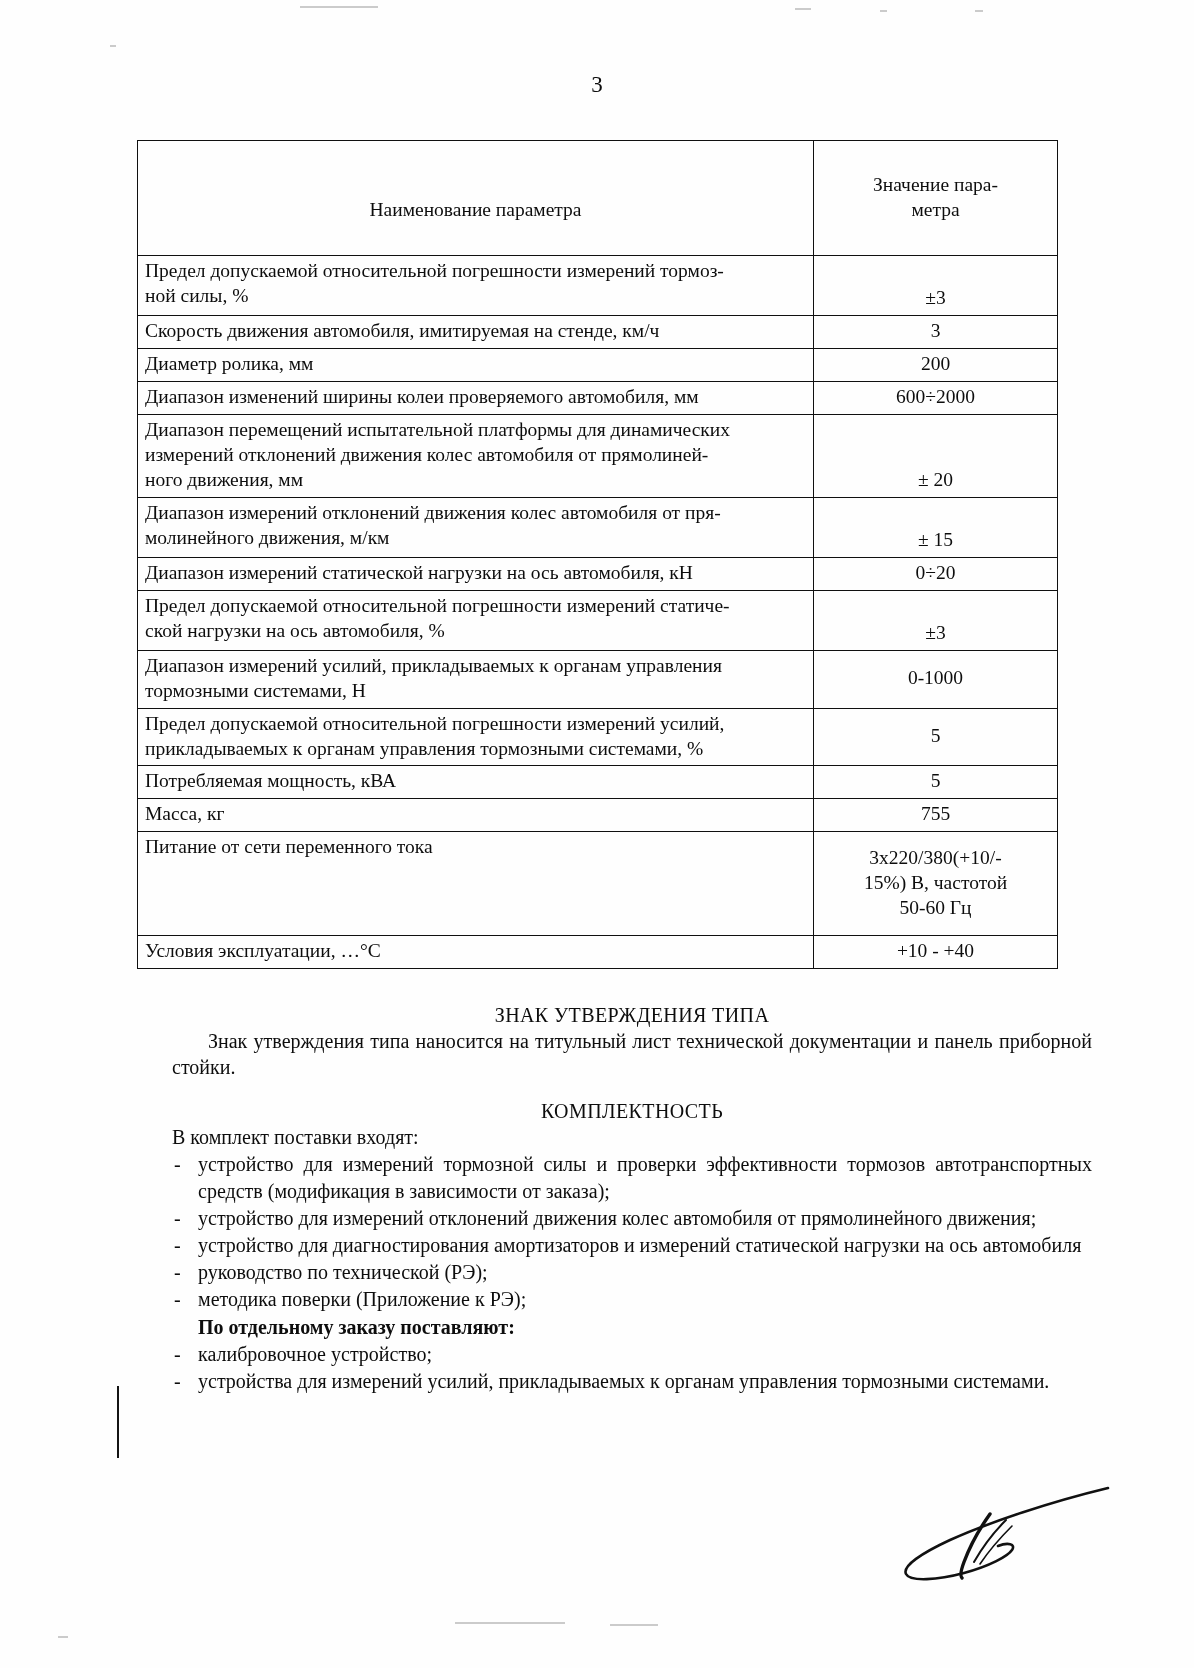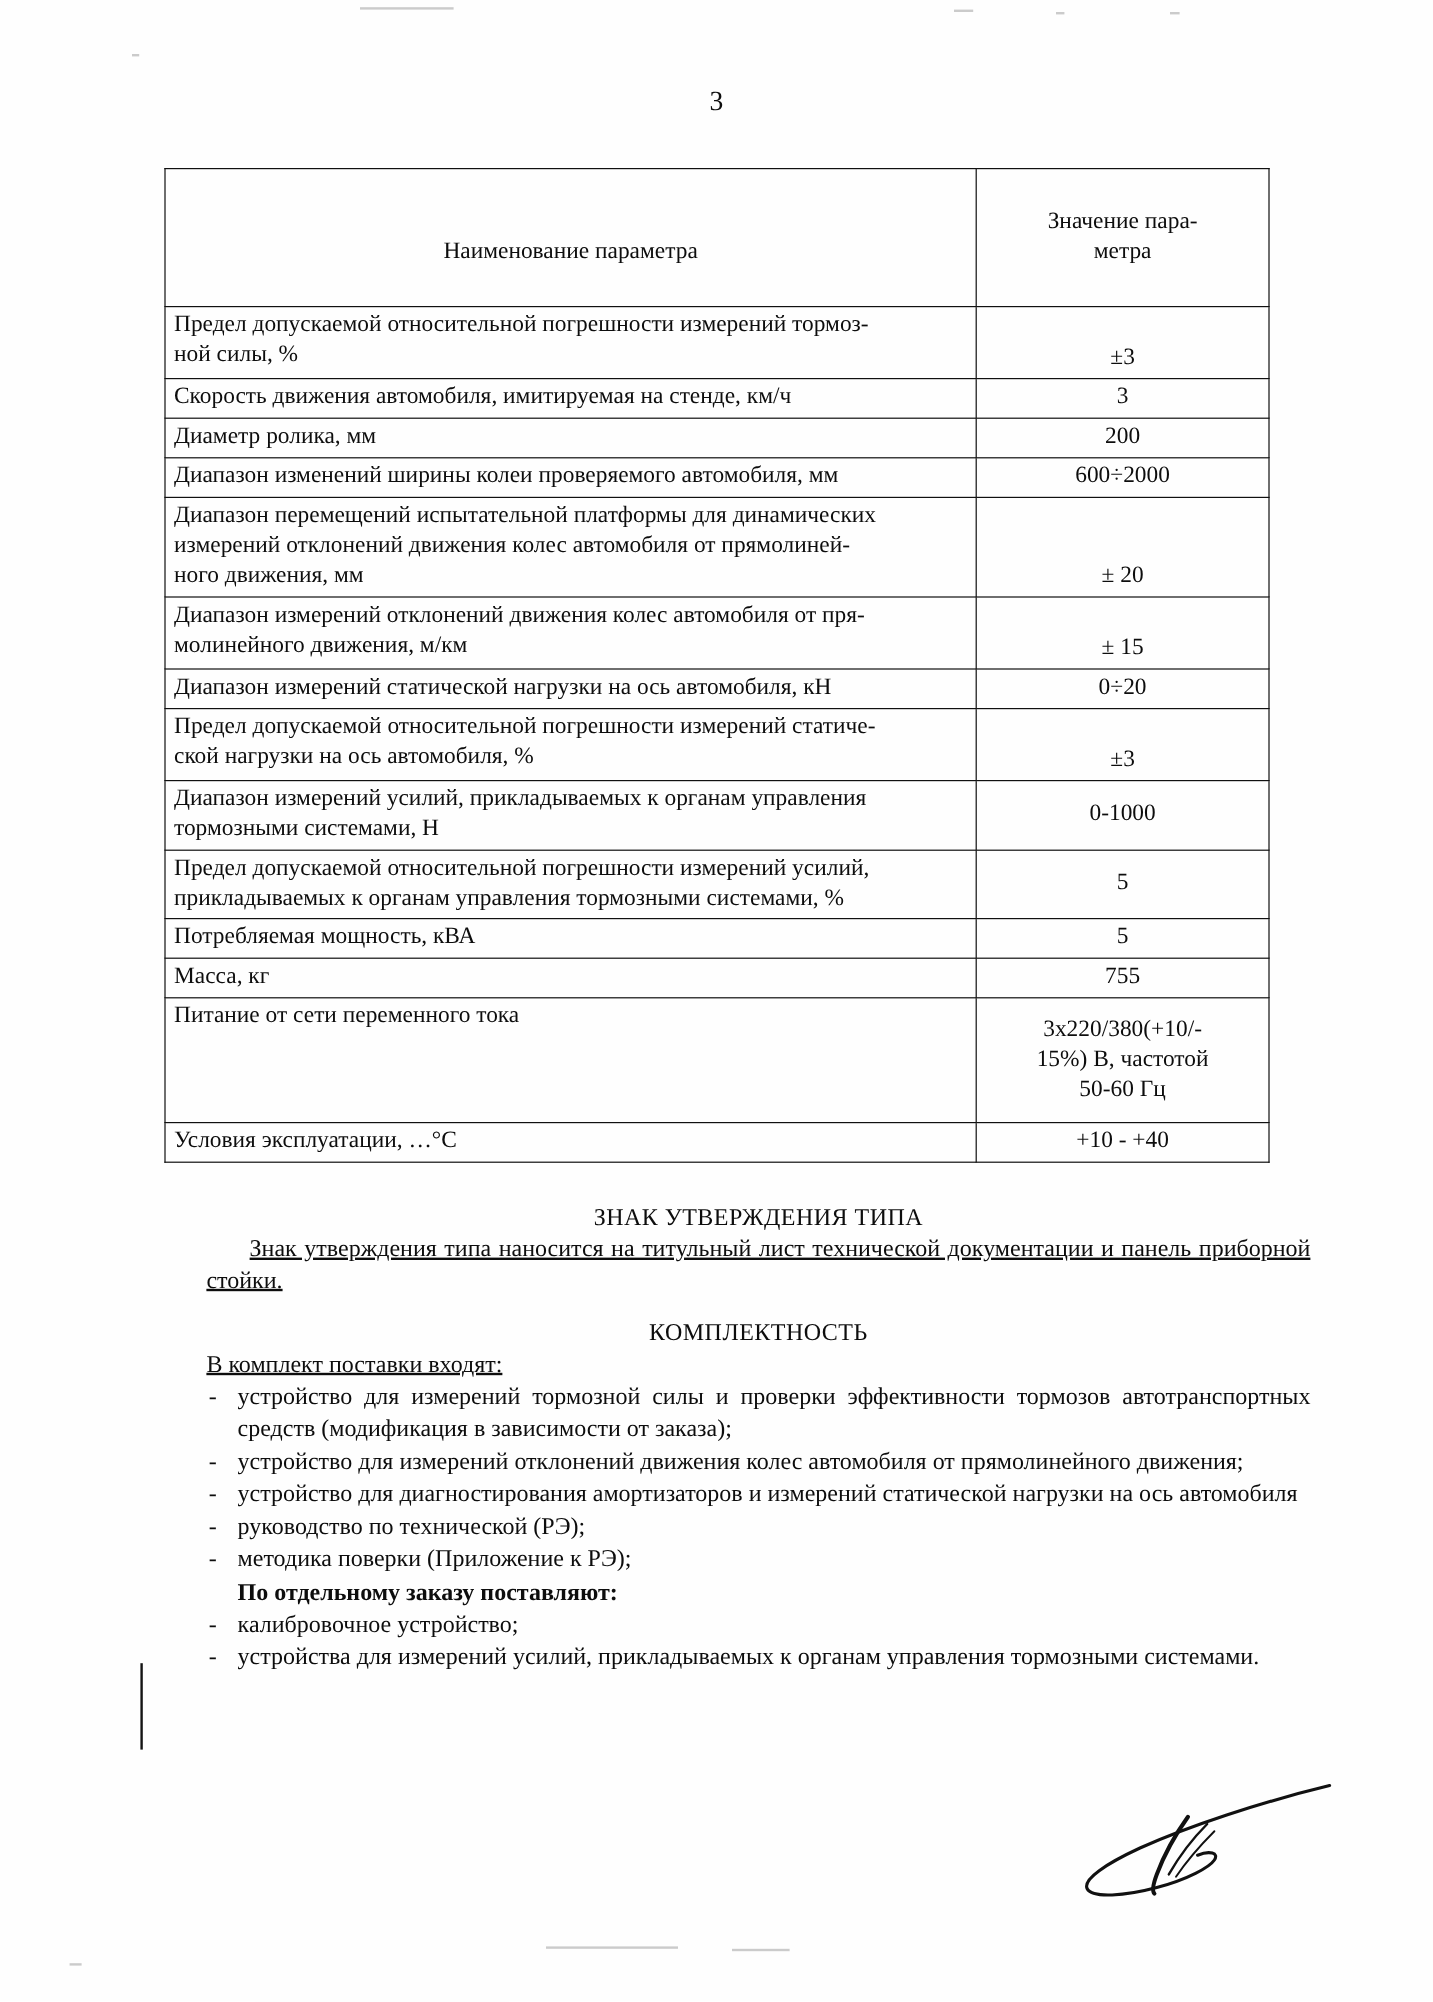--- a/index.html
+++ b/index.html
@@ -92,21 +92,20 @@
     line-height: 1.31;
     margin-left: 33px;
   }
   .section-title {
     text-align: center;
     letter-spacing: .4px;
   }
   .para {
     text-align: justify;
     text-indent: 36px;
-    text-decoration: underline;
   }
   .para.flush { text-indent: 0; }
 
   .list {
     list-style: none;
     margin: 0;
     padding: 0;
   }
   .list li {
     position: relative;

